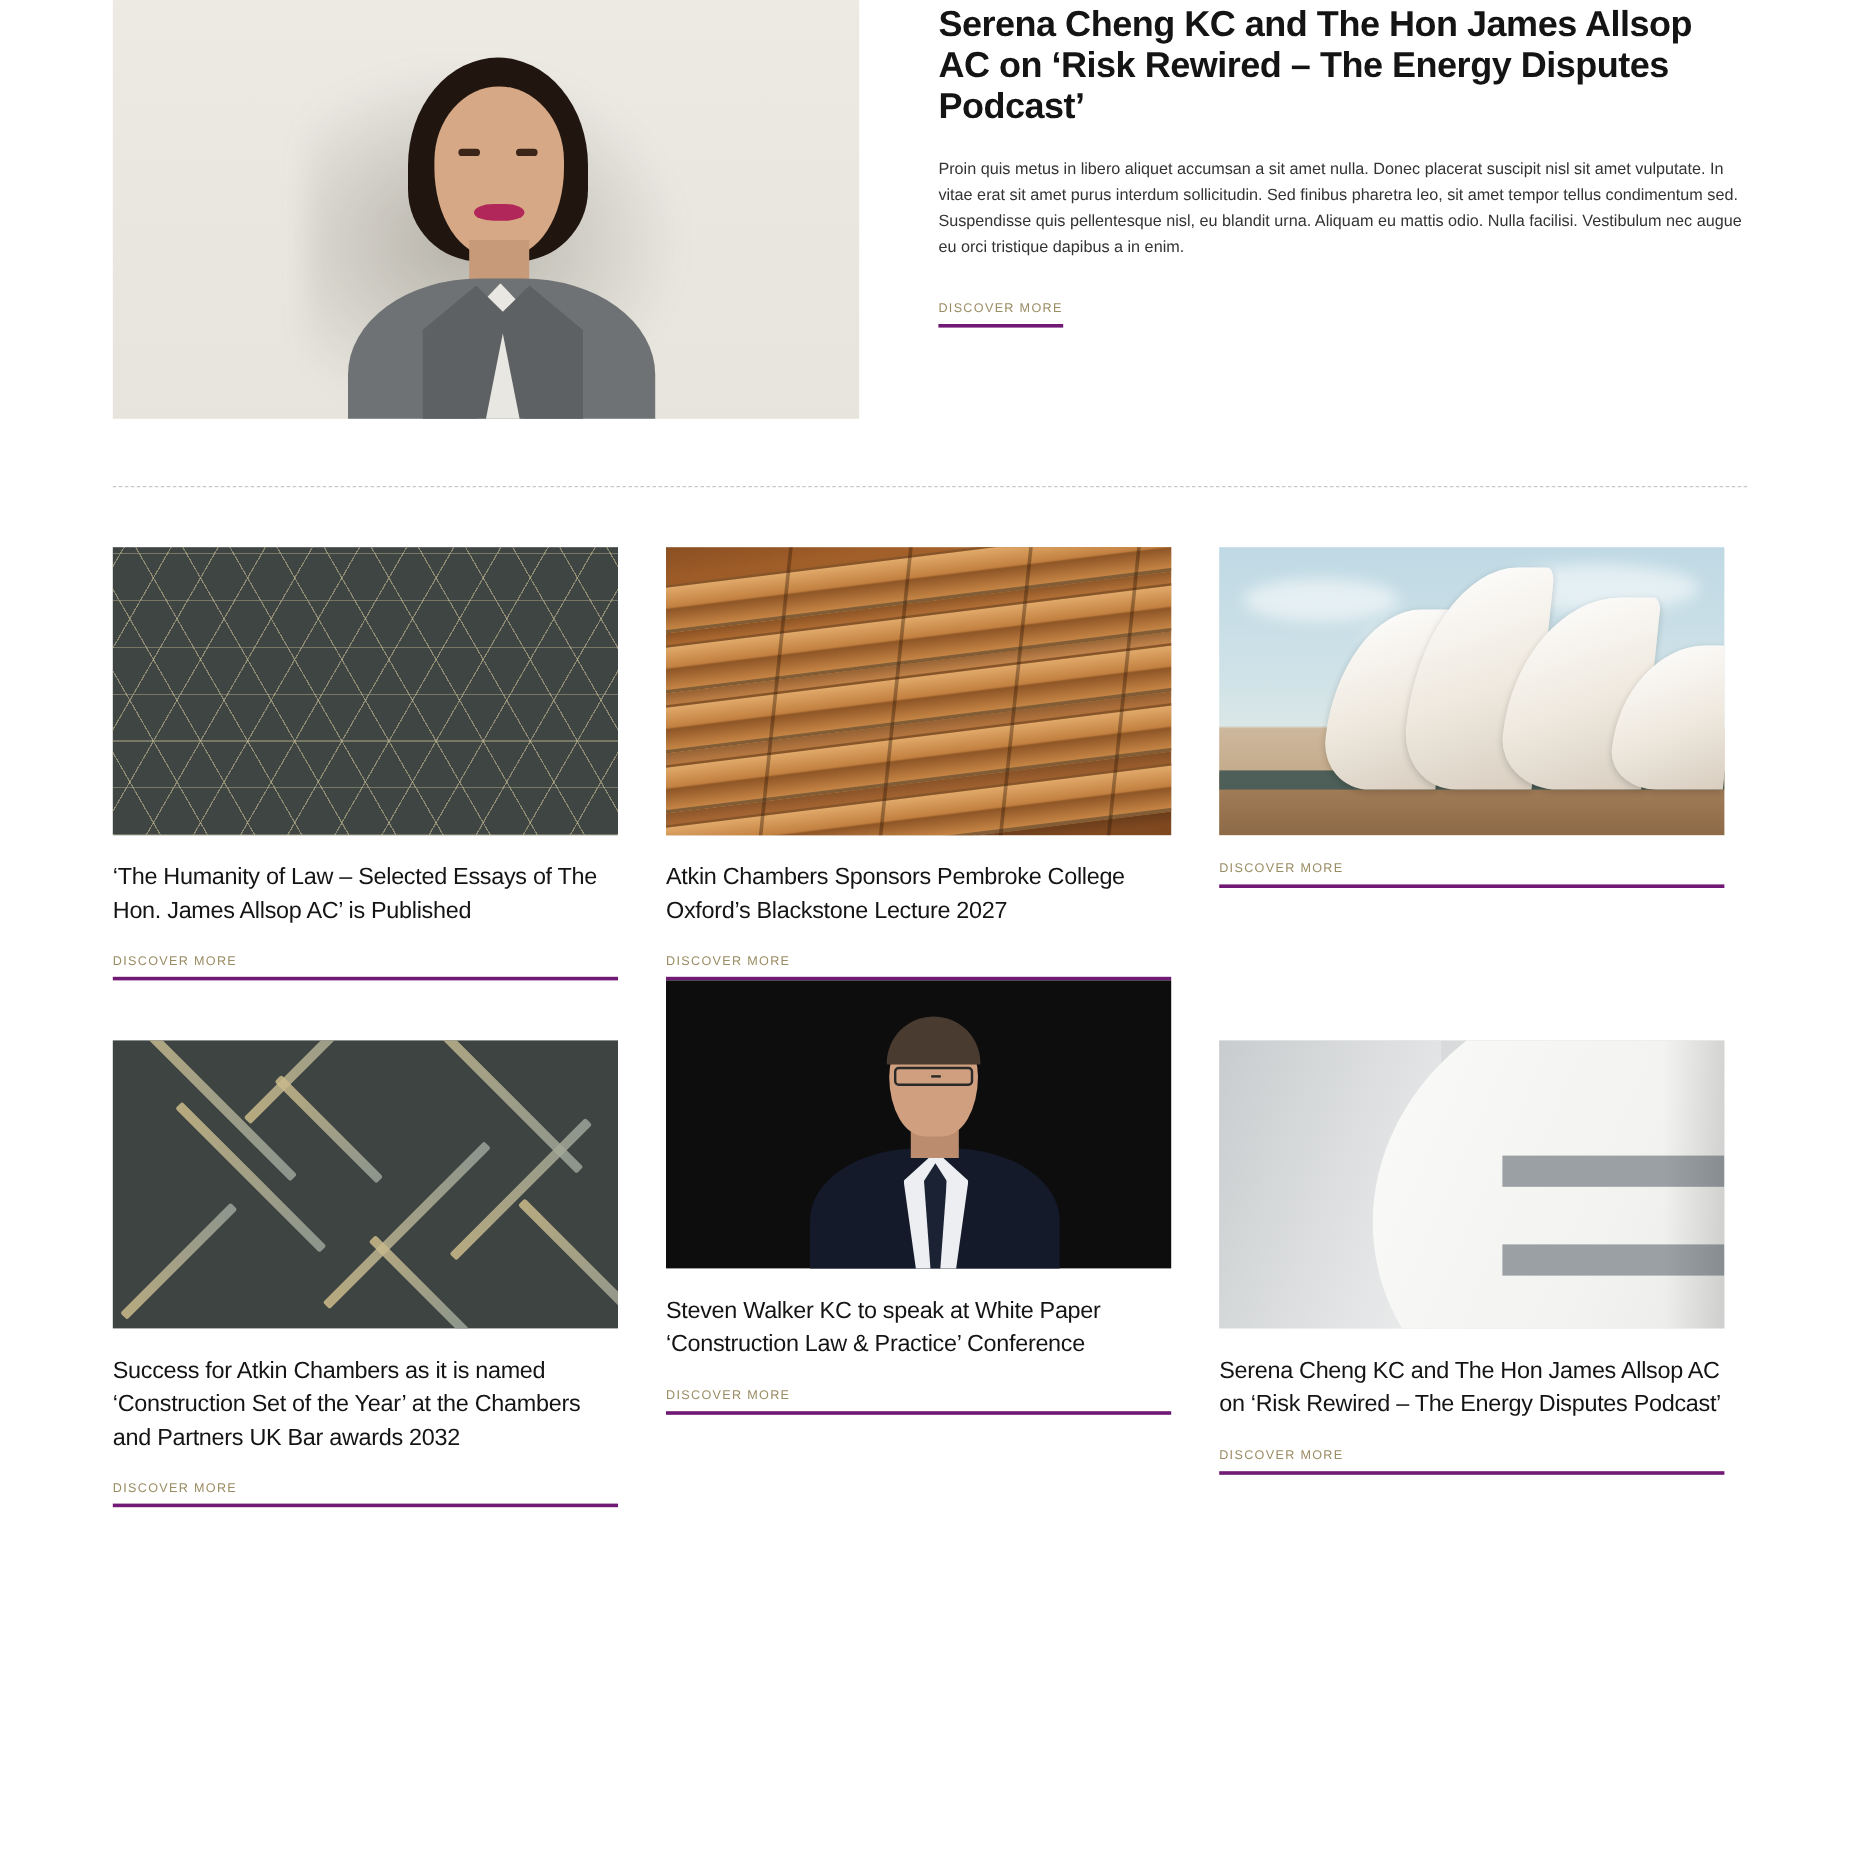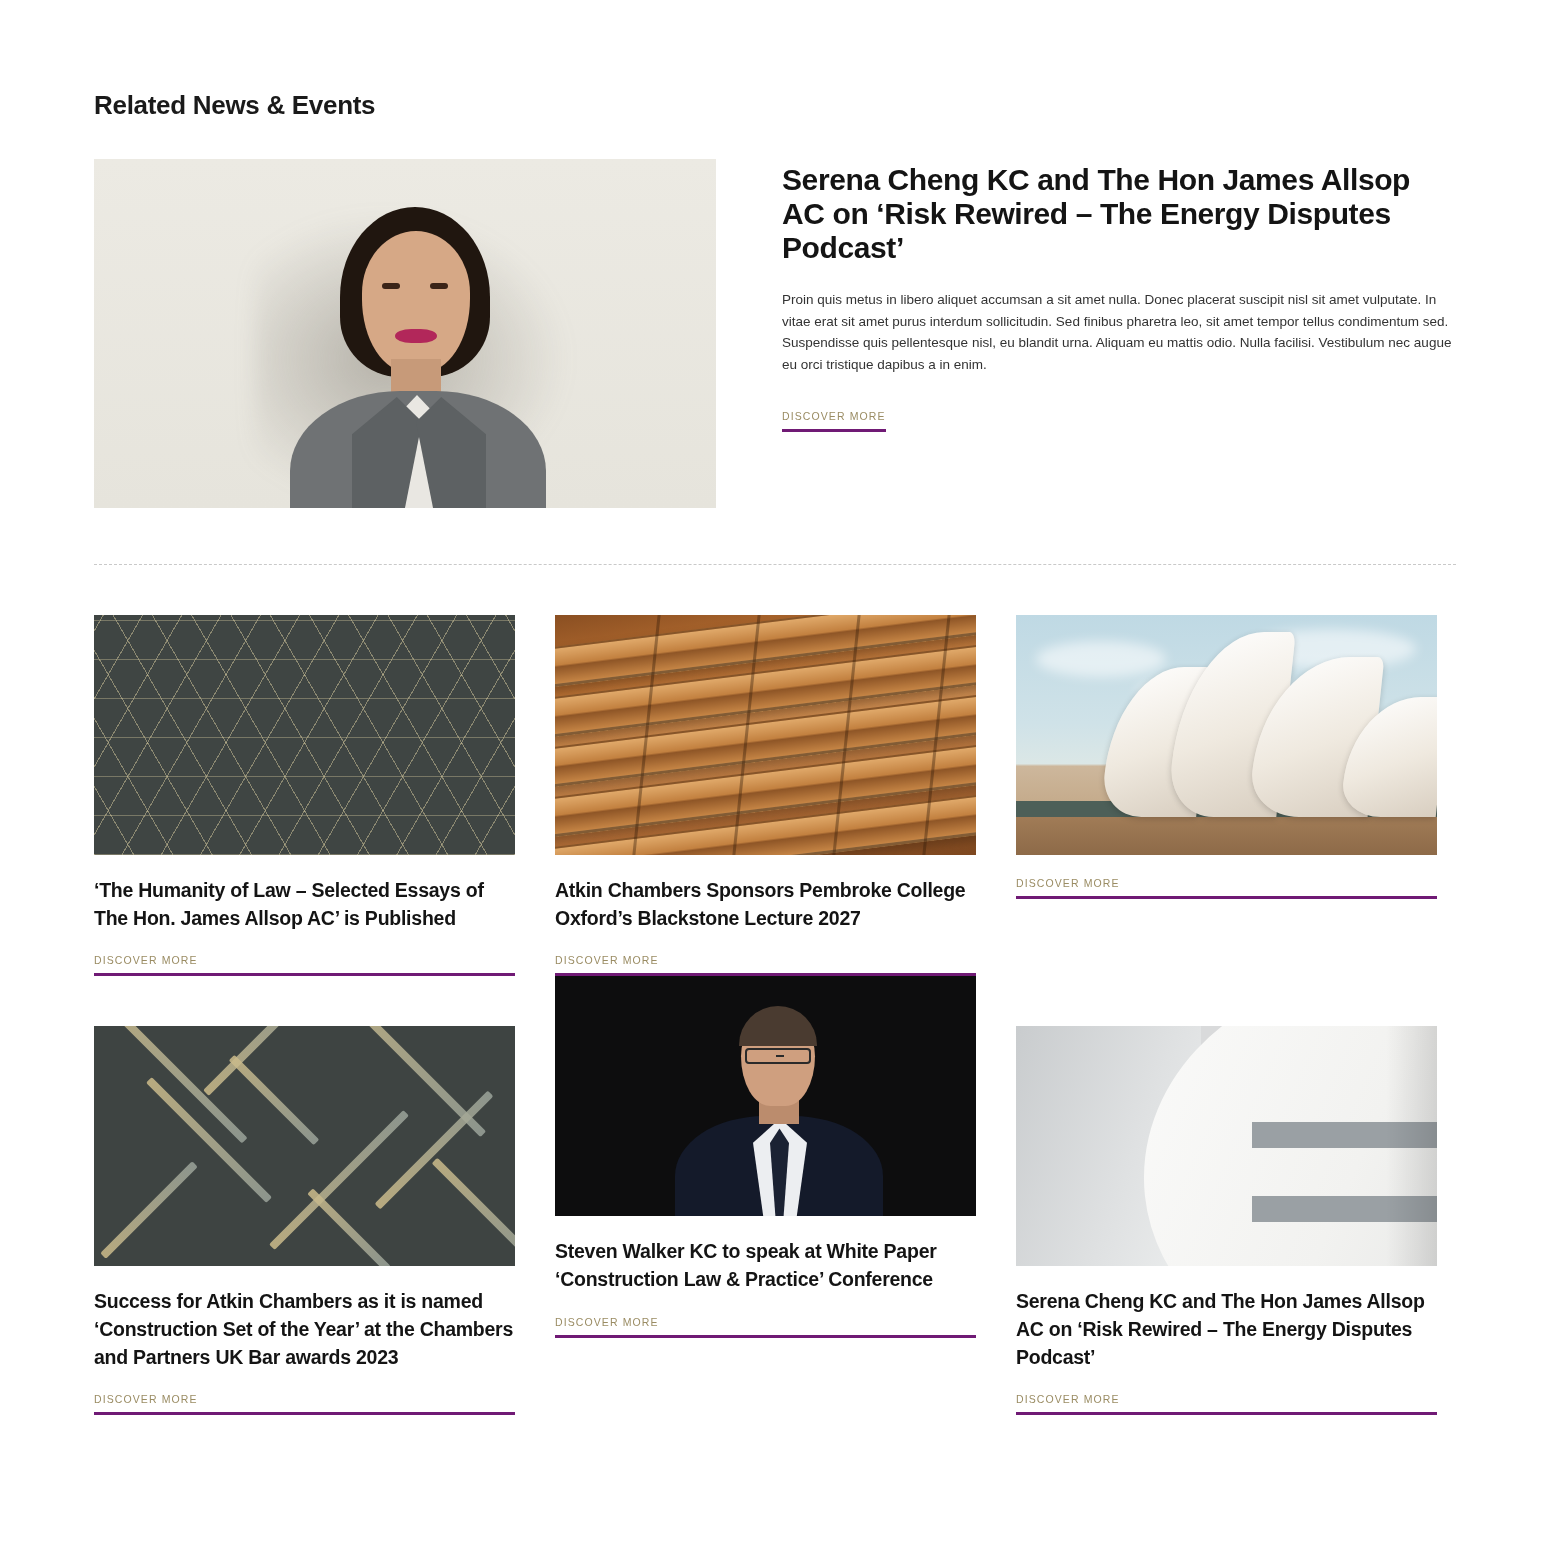--- a/index.html
+++ b/index.html
@@ -88,21 +88,21 @@
   .card-image {
     width: 421px;
     height: 240px;
     overflow: hidden;
     position: relative;
     background: #3c413e;
   }
   .card-title {
     font-size: 19.5px;
     line-height: 1.42;
-    font-weight: bold;
+    font-weight: normal;
     color: #141414;
     letter-spacing: -0.25px;
     margin: 22px 0 0 0;
   }
   .card-link { margin-top: 22px; display: block; }
 
   
   
   .portrait-1 { background: linear-gradient(180deg,#eceae3 0%, #e6e4dc 100%); }
   .portrait-1 .shadow {
@@ -254,21 +254,20 @@
   .arch .shadow {
     position: absolute; right: 0; top: 0; width: 12%; height: 100%;
     background: linear-gradient(90deg, rgba(0,0,0,0.0), rgba(0,0,0,0.12));
   }
 </style>
 </head>
 <body>
 
 <div class="page">
 
-  <h2 class="section-title">Related News &amp; Events</h2>
 
   <div class="featured">
     <div class="featured-image portrait-1">
       <div class="shadow"></div>
       <div class="hair"></div>
       <div class="face"></div>
       <div class="eye-l"></div>
       <div class="eye-r"></div>
       <div class="mouth"></div>
       <div class="neck"></div>
@@ -331,21 +330,21 @@
         <i style="left:30px; top:110px; width:170px; transform:rotate(45deg)"></i>
         <i style="left:90px; top:10px; width:150px; transform:rotate(-45deg)"></i>
         <i style="left:150px; top:150px; width:190px; transform:rotate(-45deg)"></i>
         <i style="left:210px; top:30px; width:210px; transform:rotate(45deg)"></i>
         <i style="left:260px; top:120px; width:160px; transform:rotate(-45deg)"></i>
         <i style="left:-10px; top:180px; width:130px; transform:rotate(-45deg)"></i>
         <i style="left:320px; top:180px; width:140px; transform:rotate(45deg)"></i>
         <i style="left:120px; top:70px; width:120px; transform:rotate(45deg)"></i>
         <i style="left:200px; top:200px; width:110px; transform:rotate(45deg)"></i>
       </div>
-      <h4 class="card-title">Success for Atkin Chambers as it is named ‘Construction Set of the Year’ at the Chambers and Partners UK Bar awards 2023</h4>
+      <h4 class="card-title">Success for Atkin Chambers as it is named ‘Construction Set of the Year’ at the Chambers and Partners UK Bar awards 2032</h4>
       <a class="discover card-link" href="#">DISCOVER MORE</a>
     </div>
 
     <div class="card" style="">
       <div class="card-image portrait-2">
         <div class="suit"></div>
         <div class="shirt"></div>
         <div class="tie"></div>
         <div class="neck"></div>
         <div class="head"></div>

